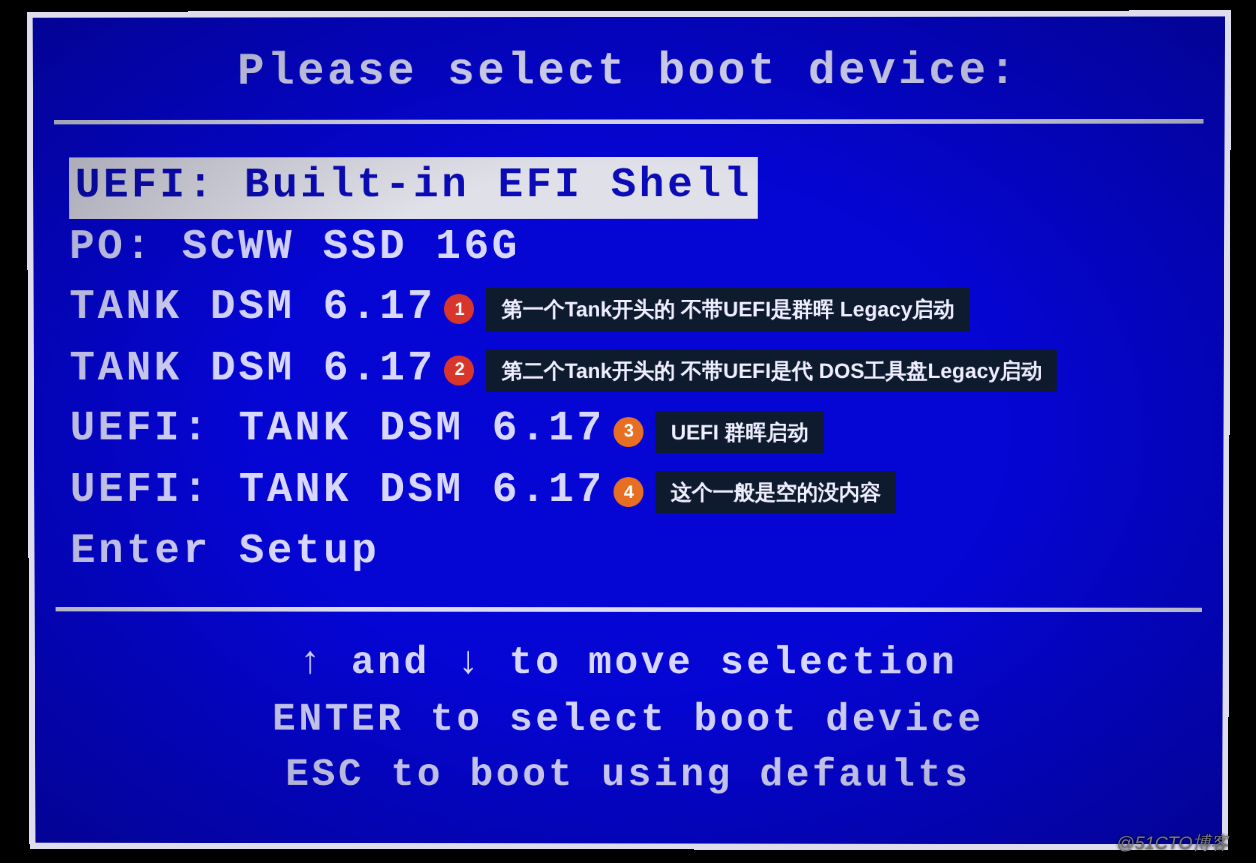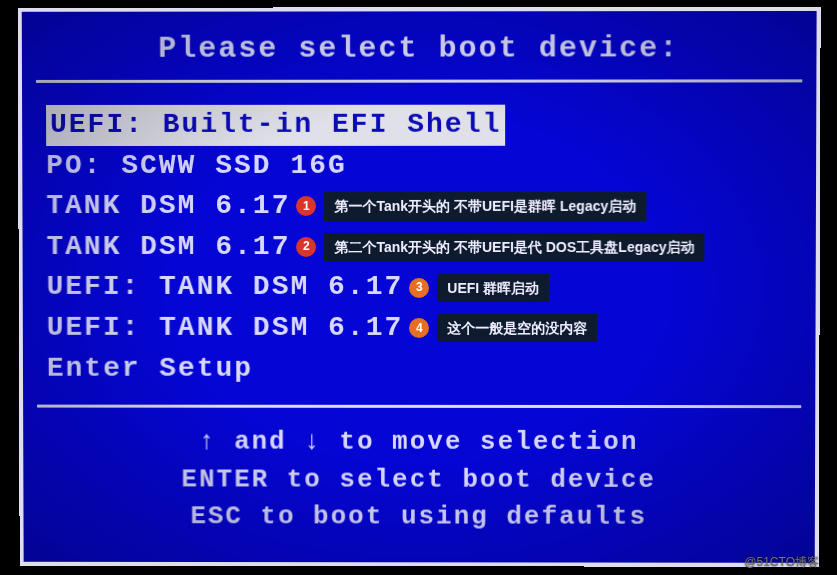--- a/index.html
+++ b/index.html
@@ -106,20 +106,21 @@
       display: inline-block;
     }
     .watermark {
       position: absolute;
       right: 18px;
       bottom: 4px;
       color: #777;
       font-size: 12px;
       font-family: Arial, sans-serif;
       text-shadow: 0 0 2px #000;
+      font-style: italic;
     }
   </style>
 </head>
 <body>
 
 <div class="bios-screen">
   <div class="title">Please select boot device:</div>
   <div class="divider"></div>
 
   <div class="menu">

